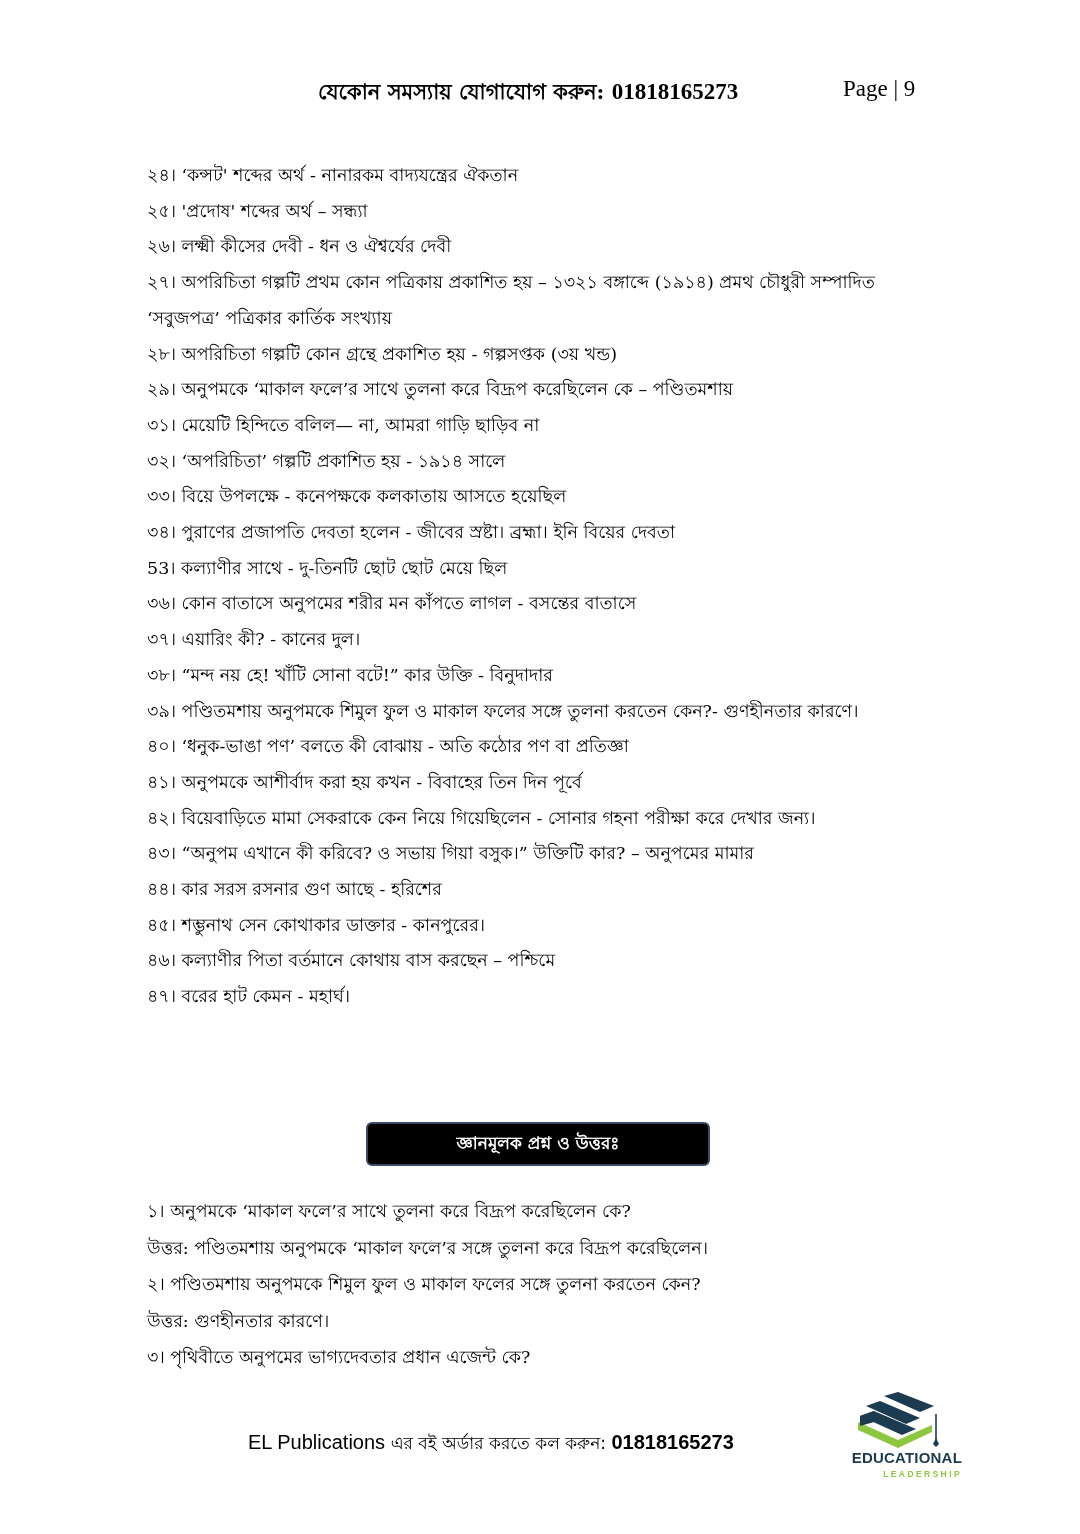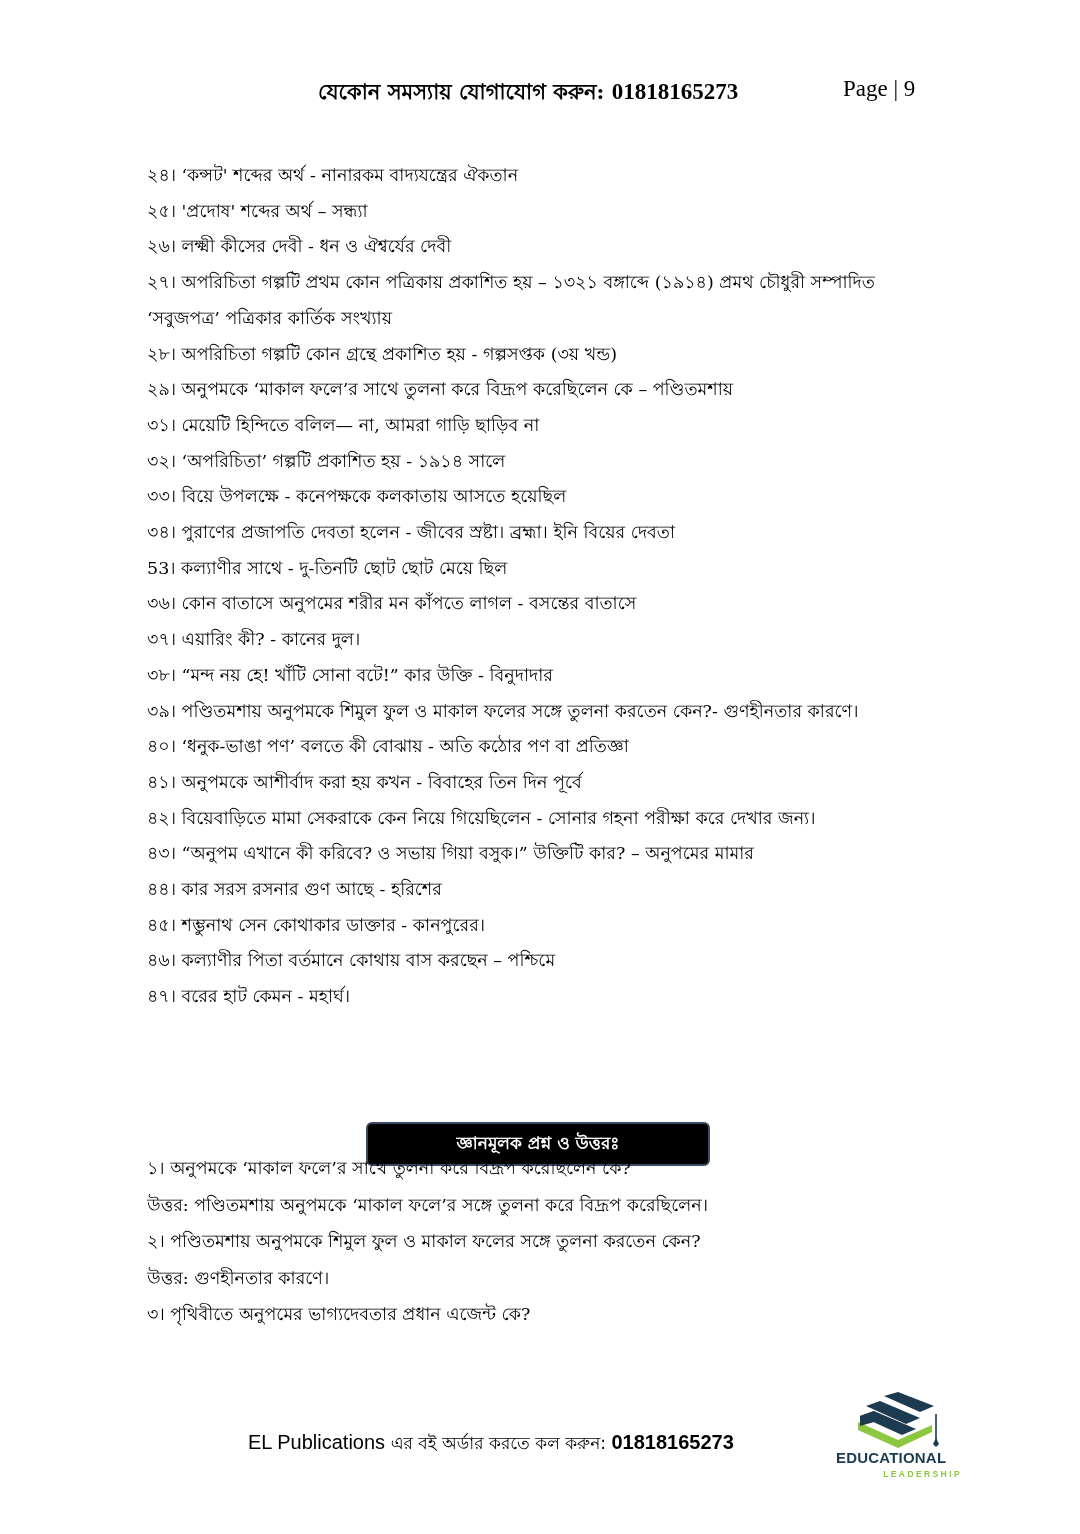--- a/index.html
+++ b/index.html
@@ -64,21 +64,21 @@
       color: #fff;
       display: flex;
       align-items: center;
       justify-content: center;
       font-size: 17px;
       font-weight: bold;
     }
     .qa {
       position: absolute;
       left: 147px;
-      top: 1150px;
+      top: 1193px;
       width: 800px;
     }
     .qa .line { line-height: 36.5px; }
     .footer {
       position: absolute;
       left: 248px;
       top: 1430px;
       font-family: "Liberation Sans", sans-serif;
       font-size: 20px;
       white-space: nowrap;
@@ -90,21 +90,21 @@
       left: 836px;
       top: 1392px;
       width: 126px;
       height: 96px;
     }
     .logo-title {
       position: absolute;
       left: 0;
       top: 57px;
       width: 126px;
-      text-align: left;
+      text-align: right;
       font-family: "Liberation Sans", sans-serif;
       font-weight: bold;
       font-size: 15px;
       color: #1d3b50;
       letter-spacing: 0.2px;
     }
     .logo-sub {
       position: absolute;
       left: 0;
       top: 77px;

